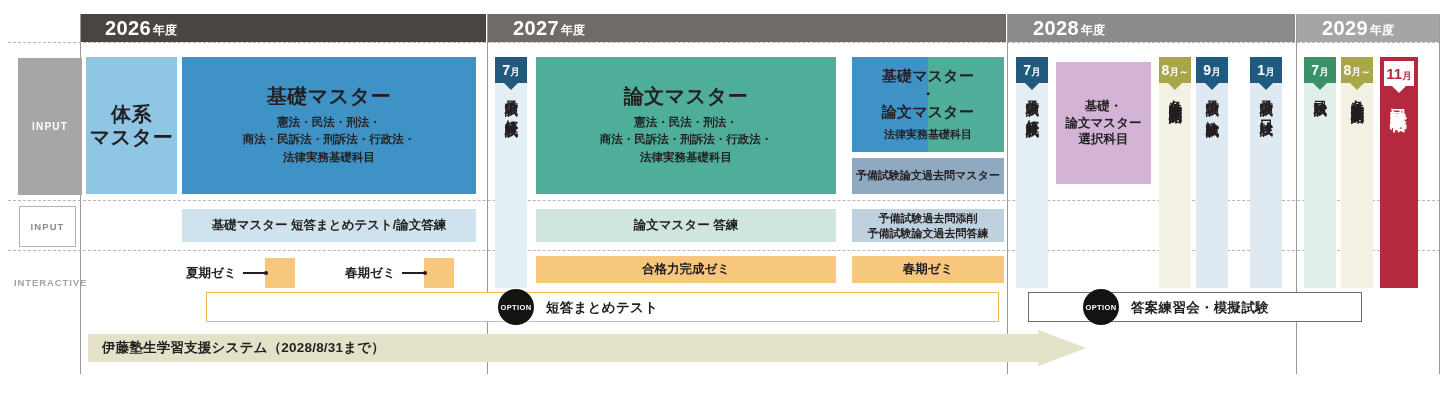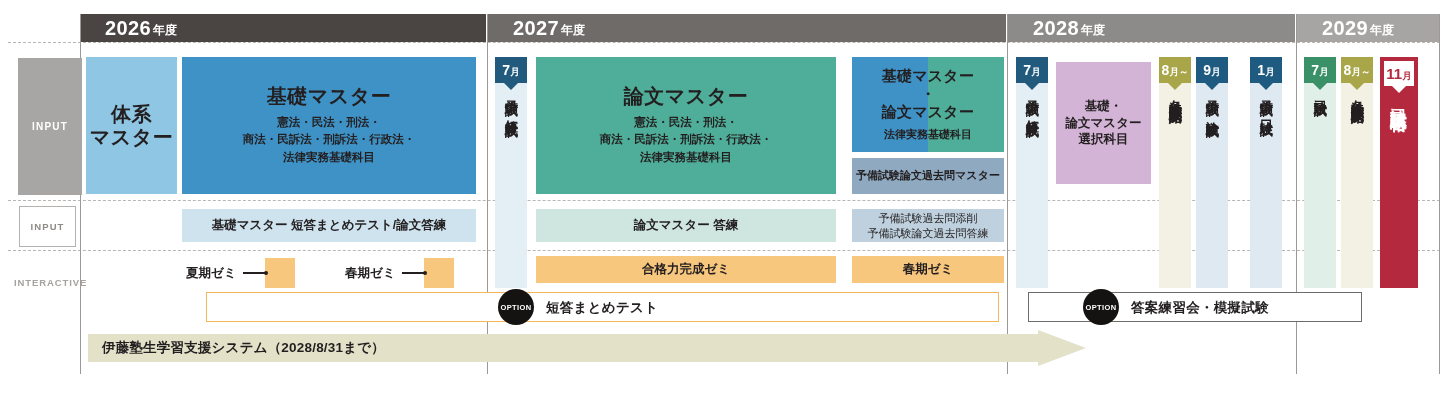--- a/index.html
+++ b/index.html
@@ -164,21 +164,21 @@
 
   <div class="box" style="left:182px;top:209px;width:294px;height:33px;background:#cfe3ef;">
     <div class="t4">基礎マスター  短答まとめテスト/論文答練</div>
   </div>
 
   <div class="box" style="left:536px;top:209px;width:300px;height:33px;background:#cfe5df;">
     <div class="t4">論文マスター  答練</div>
   </div>
 
   <div class="box" style="left:852px;top:209px;width:152px;height:33px;background:#bfd1de;">
-    <div style="font-size:11px;font-weight:normal;line-height:1.35;white-space:pre;">予備試験過去問添削
+    <div style="font-size:11px;font-weight:bold;line-height:1.35;white-space:pre;">予備試験過去問添削
 予備試験論文過去問答練</div>
   </div>
 
   <div class="semi" style="left:345px;top:258px;">
     <span class="lbl">春期ゼミ</span>
     <span class="ln"></span>
     <span class="sq"></span>
   </div>
 
   <div class="semi" style="left:186px;top:258px;">

